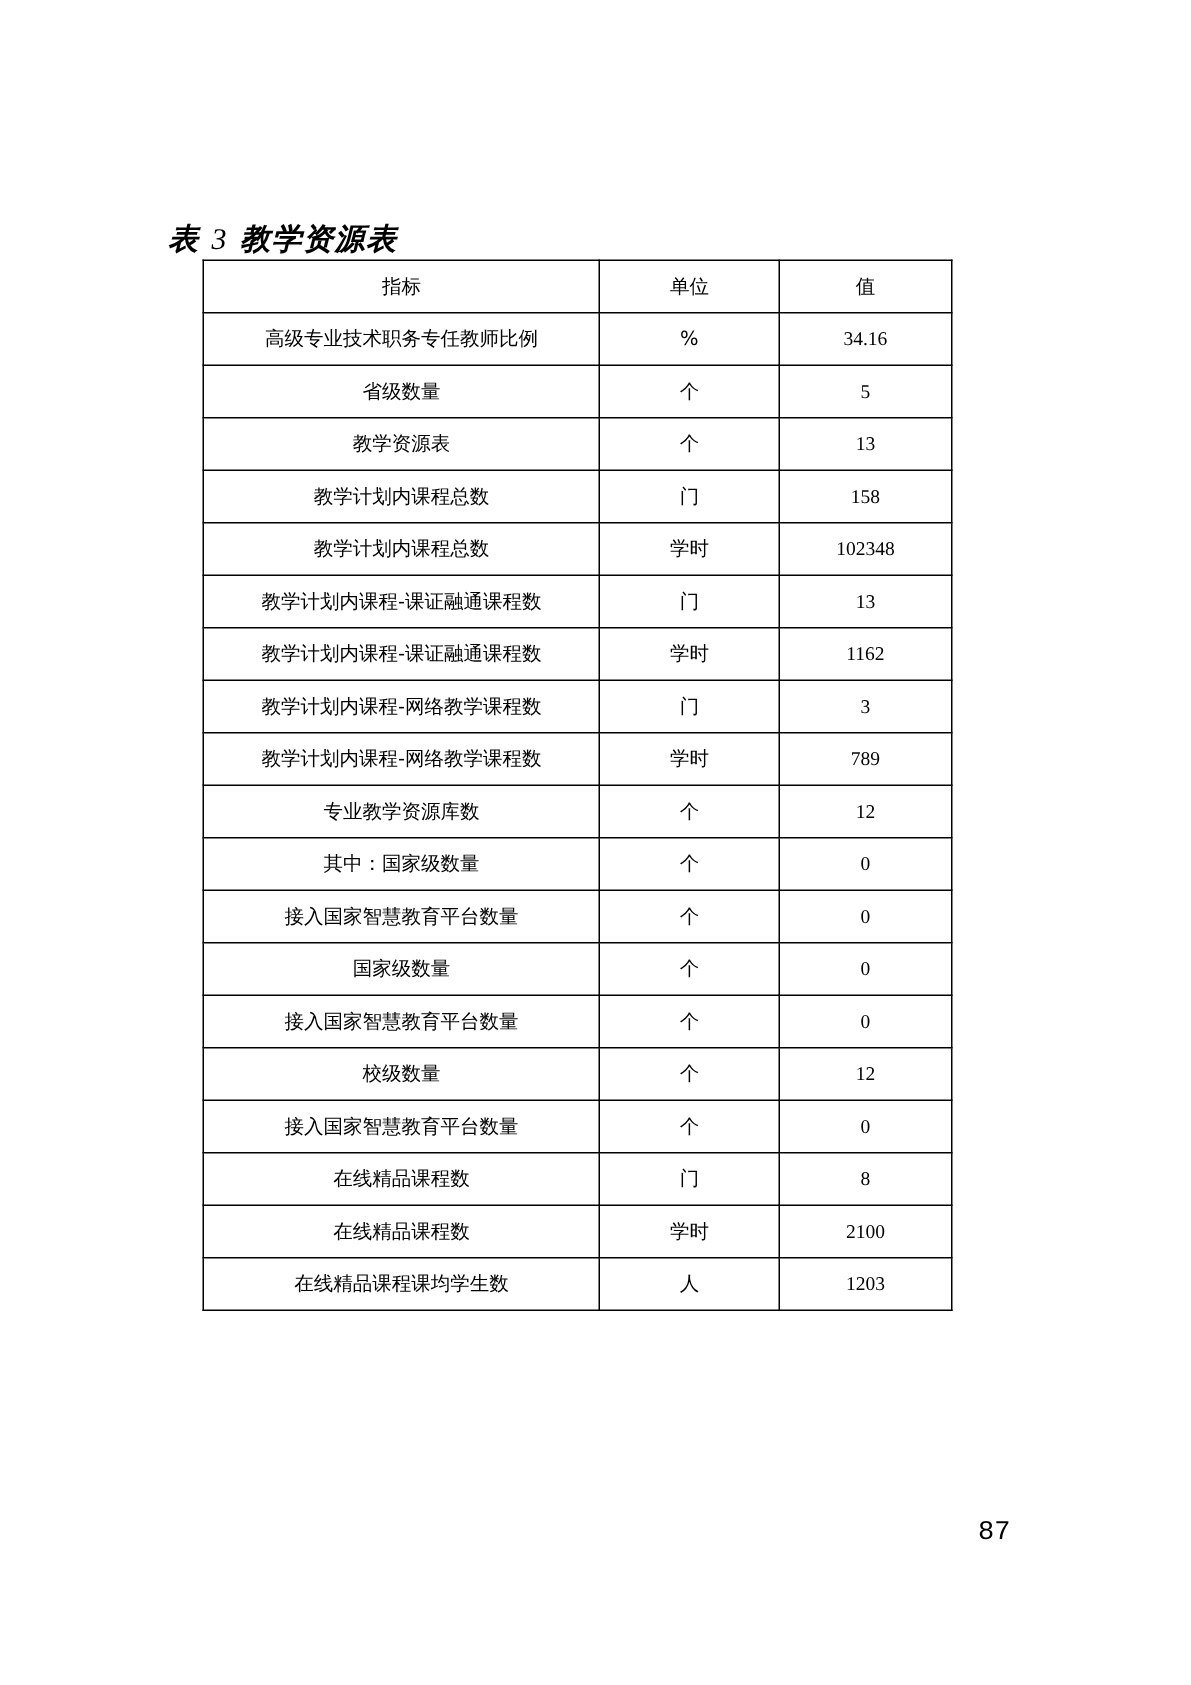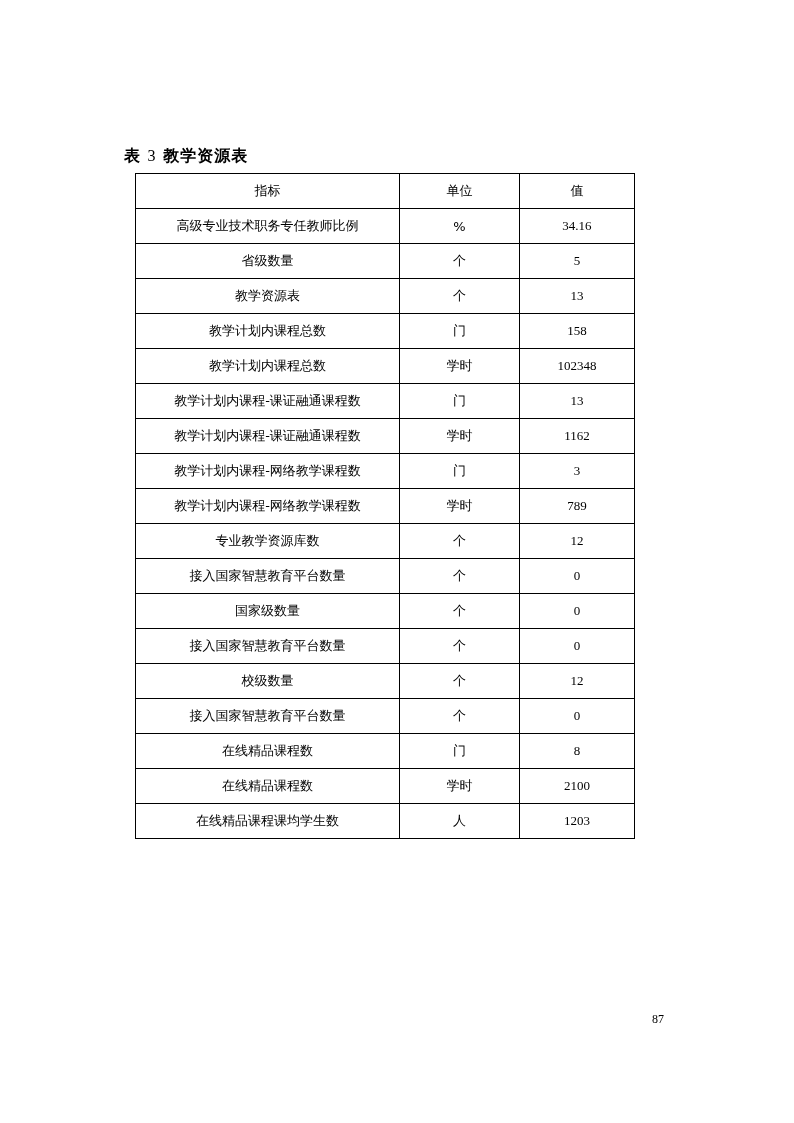--- a/index.html
+++ b/index.html
@@ -1,24 +1,24 @@
 <!DOCTYPE html>
 <html><head>
 <meta charset="utf-8">
 <style>
   html,body{margin:0;padding:0;background:#fff;}
   body{width:794px;height:1123px;position:relative;font-family:"DejaVu Sans",sans-serif;color:#000;}
-  .title{position:absolute;left:124px;top:146px;font-size:16px;font-weight:bold;letter-spacing:1px;}
+  .title{position:absolute;left:112px;top:146px;font-size:20px;font-weight:bold;letter-spacing:1px;font-style:italic;}
   .title .num{font-family:"Liberation Serif",serif;font-weight:normal;}
   table{position:absolute;left:135px;top:173px;border-collapse:collapse;width:500px;}
   td{border:1.5px solid #000;height:34px;padding:0;text-align:center;font-size:13px;}
   td.c1{width:282px;}
   td.c2{width:127px;}
   td.c3{width:120px;font-family:"Liberation Serif",serif;font-size:13px;}
-  .page-num{position:absolute;left:652px;top:1012px;font-size:12px;font-family:Liberation Serif, serif;}
+  .page-num{position:absolute;left:652px;top:1012px;font-size:18px;font-family:Liberation Mono, monospace;}
 </style>
 </head>
 <body>
 
 <div class="title">
   <span>表</span>
   <span class="num">3</span>
   <span>教学资源表</span>
 </div>
 
@@ -75,20 +75,25 @@
         <td class="c1">教学计划内课程-网络教学课程数</td>
         <td class="c2">学时</td>
         <td class="c3">789</td>
       </tr>
       <tr>
         <td class="c1">专业教学资源库数</td>
         <td class="c2">个</td>
         <td class="c3">12</td>
       </tr>
       <tr>
+        <td class="c1">其中：国家级数量</td>
+        <td class="c2">个</td>
+        <td class="c3">0</td>
+      </tr>
+      <tr>
         <td class="c1">接入国家智慧教育平台数量</td>
         <td class="c2">个</td>
         <td class="c3">0</td>
       </tr>
       <tr>
         <td class="c1">国家级数量</td>
         <td class="c2">个</td>
         <td class="c3">0</td>
       </tr>
       <tr>

